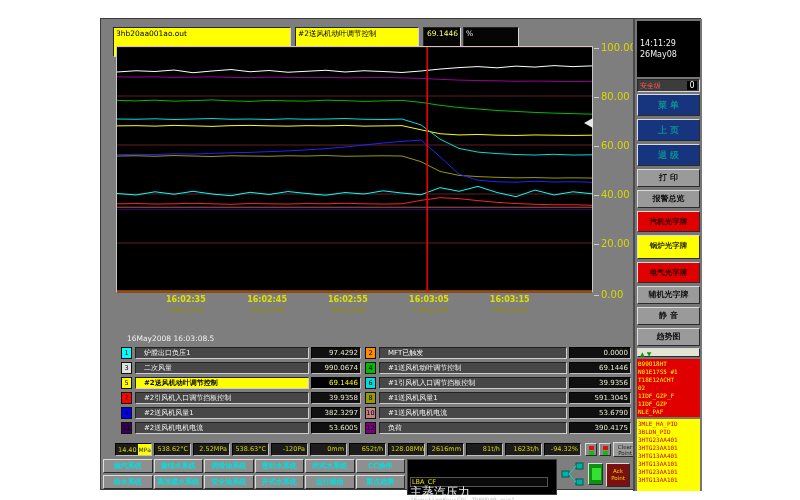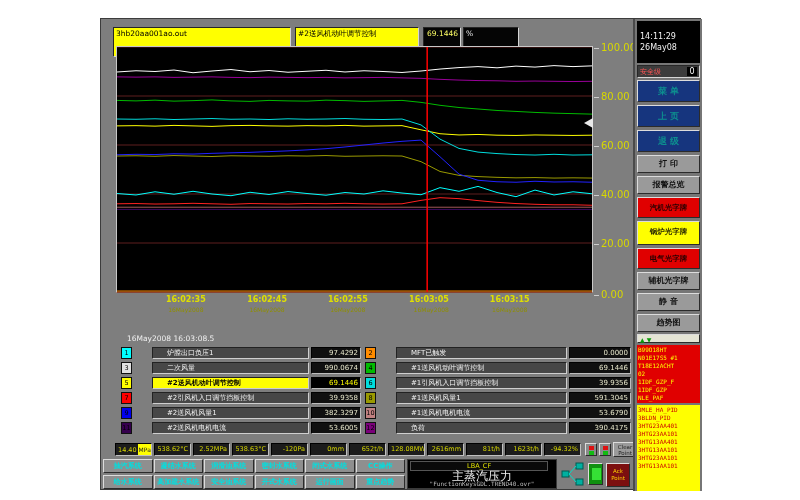--- a/index.html
+++ b/index.html
@@ -30,22 +30,22 @@
   .xtick{position:absolute;top:0;transform:translateX(-50%);text-align:center;}
   .xtime{color:#e0e000;font-size:8px;font-weight:bold;white-space:nowrap;}
   .xdate{color:#8f8f00;font-size:6px;white-space:nowrap;margin-top:2px;}
   
   .lts{position:absolute;left:26px;top:315px;color:#f0f0f0;font-size:7.5px;}
   .lcol{position:absolute;top:328px;}
   #legend-left{left:20px;width:240px;}
   #legend-right{left:264px;width:266px;}
   .lrow{display:flex;align-items:stretch;height:12px;margin-bottom:3px;}
   .lnum{width:11px;font-size:6.5px;line-height:11px;text-align:center;color:#000;border:1px solid #101010;box-sizing:border-box;flex:none;}
-  .llabel{flex:1;margin-left:20px;background:#474747;color:#f4f4f4;font-size:7px;line-height:10px;
-          padding:0 14px;overflow:hidden;white-space:nowrap;border-top:1px solid #222;border-left:1px solid #222;
+  .llabel{flex:1;margin-left:3px;background:#474747;color:#f4f4f4;font-size:7px;line-height:10px;
+          padding:0 8px;overflow:hidden;white-space:nowrap;border-top:1px solid #222;border-left:1px solid #222;
           border-bottom:1px solid #cfcfcf;border-right:1px solid #cfcfcf;box-sizing:border-box;}
   .lval{width:50px;margin-left:2px;background:#101010;color:#e8e8cc;font-size:7px;line-height:10px;
         text-align:right;padding:0 2px;border-top:1px solid #000;border-left:1px solid #000;
         border-bottom:1px solid #bdbdbd;border-right:1px solid #bdbdbd;box-sizing:border-box;flex:none;}
   #legend-right .lval{width:62px;}
   .lrow.hl .llabel{background:#ffff00;color:#000;font-weight:bold;}
   .lrow.hl .lval{color:#ffff00;background:#000;}
   
   .statusrow{position:absolute;left:14px;top:424px;width:466px;height:13px;display:flex;gap:2px;}
   .scell{flex:1;background:#1c1c1c;color:#d6d600;font-size:6.5px;line-height:11px;text-align:right;
@@ -56,36 +56,36 @@
   .ind .r{position:absolute;left:3px;top:2px;width:5px;height:4px;background:#dd1111;}
   .ind .g{position:absolute;left:3px;top:7px;width:5px;height:4px;background:#11bb11;}
   .tinybtn{position:absolute;background:#9a9a9a;color:#1d1d1d;font-size:5.5px;line-height:6px;
            text-align:center;padding:1px 0;}
   
   .navrow{position:absolute;left:2px;width:302px;height:14px;display:flex;gap:1px;}
   #nav1{top:440px;} #nav2{top:456px;}
   .navbtn{flex:1;background:#8f8f8f;color:#00e0e0;font-size:7px;line-height:12px;font-weight:bold;
           text-align:center;white-space:nowrap;overflow:hidden;cursor:pointer;}
   
-  .console{position:absolute;left:306px;top:440px;width:150px;height:30px;background:#000;
-           border:1px solid #3a3a3a;box-sizing:border-box;padding:1px 2px;text-align:center;}
+  .console{position:absolute;left:306px;top:440px;width:150px;height:14px;background:#000;
+           border:1px solid #3a3a3a;box-sizing:border-box;padding:17px 2px;}
   .cfield{background:#0a0a0a;color:#e0e000;font-size:6.5px;line-height:8px;border:1px solid #555;
           width:96%;padding:0 1px;margin-bottom:1px;white-space:nowrap;overflow:hidden;}
   .cline1{color:#f0f0f0;font-size:12px;line-height:8px;}
   .cline2{color:#bdbdbd;font-size:6px;line-height:8px;font-family:"DejaVu Sans Mono",monospace;white-space:nowrap;overflow:hidden;}
   .netic{position:absolute;left:460px;top:442px;width:24px;height:26px;}
   .greenbtn{position:absolute;left:487px;top:444px;width:15px;height:22px;background:#109010;}
   .greenbtn i{position:absolute;left:3px;top:4px;width:9px;height:12px;background:#35e035;display:block;}
   .ackbtn{position:absolute;left:505px;top:444px;width:24px;height:24px;background:#7c0f0f;color:#ffd000;
           font-size:5.5px;line-height:7px;text-align:center;padding-top:4px;box-sizing:border-box;}
   
   .sidebar{position:absolute;left:532px;top:0;width:69px;height:472px;background:#767676;
            border-left:2px solid #4a4a4a;box-sizing:border-box;display:flex;flex-direction:column;
            gap:2px;padding:2px 2px 0 2px;}
-  .clock{background:#000;color:#f2f2f2;font-size:8px;line-height:11px;text-align:left;padding:10px 3px;flex:none;}
+  .clock{background:#000;color:#f2f2f2;font-size:8px;line-height:11px;text-align:left;padding:17px 3px;flex:none;}
   .sec{display:flex;background:#3c3c3c;flex:none;height:13px;align-items:center;padding:0 2px;}
   .sec .slabel{color:#ff5555;font-size:7px;flex:1;}
   .sec .sval{color:#fff;background:#000;font-size:8px;width:10px;text-align:center;}
   .sbtn{flex:none;text-align:center;font-weight:bold;cursor:pointer;overflow:hidden;white-space:nowrap;}
   .sbtn.blue{height:22px;line-height:20px;background:#16357e;color:#0d8f8f;font-size:9px;}
   .sbtn.gray{height:18px;line-height:16px;background:#9a9a9a;color:#111;font-size:8px;}
   .sbtn.red{height:21px;line-height:19px;background:#e00000;color:#2e0000;font-size:7.5px;}
   .sbtn.yellow{height:24px;line-height:19px;background:#ffff00;color:#2e2e00;font-size:7.5px;}
   .scrollstrip{flex:none;height:9px;background:#e4e4d4;color:#0a9c0a;font-size:6px;line-height:9px;
                padding-left:2px;letter-spacing:2px;cursor:pointer;}

